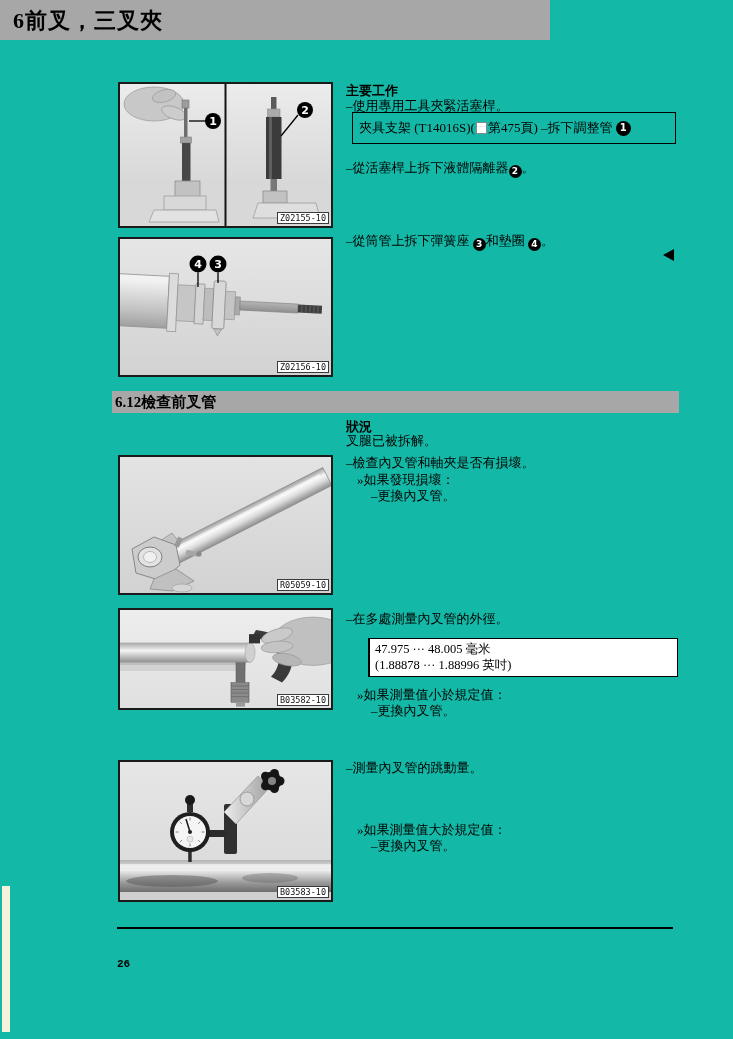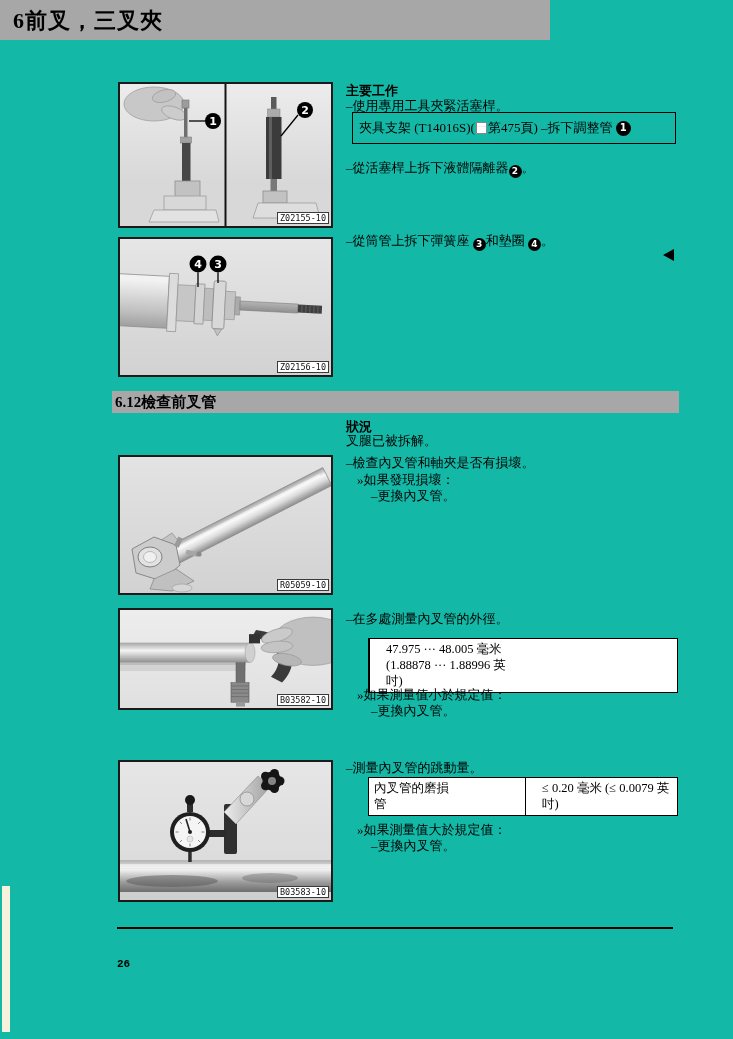--- a/index.html
+++ b/index.html
@@ -15,21 +15,21 @@
       background:#000;color:#fff;font-family:"DejaVu Sans",sans-serif;font-size:9px;font-weight:bold;
       vertical-align:-2px;line-height:1;}
   .cb-lg{width:15px;height:15px;font-size:10px;vertical-align:-3px;}
   .toolbox{position:absolute;left:352px;top:112px;width:324px;height:32px;border:1.2px solid #000;
            display:flex;align-items:center;padding-left:6px;box-sizing:border-box;font-size:13px;white-space:pre;}
   .reficon{display:inline-block;width:9px;height:10px;border:1px solid #888;margin:0 1px;vertical-align:-1px;
            background:linear-gradient(#fff 30%,#bbb 32%,#fff 36%,#fff 55%,#bbb 57%,#fff 61%);}
   .spec{position:absolute;left:368px;width:310px;display:grid;grid-template-columns:156px 1fr;
         border:1.5px solid #000;font-size:12.5px;line-height:16px;background:#fff;box-sizing:border-box;}
   .spec .c{padding:2px 5px 3px;}
-  .spec .v{border-left:1.5px solid #000;padding-left:16px;}
+  .spec .v{border-left:1.5px solid #000;}
   .fig{position:absolute;left:118px;width:215px;border:2px solid #1a1a1a;box-sizing:border-box;background:#ddd;}
   .fig svg{display:block;width:100%;height:100%;}
   .flabel{position:absolute;right:2px;bottom:2px;background:#fff;border:1px solid #3a3a3a;
           font-family:"DejaVu Sans Mono",monospace;font-size:8.5px;line-height:10px;padding:0 2px;color:#111;}
   .tri{position:absolute;left:663px;top:249px;width:0;height:0;
        border-top:6px solid transparent;border-bottom:6px solid transparent;border-right:11px solid #000;}
   .rule{position:absolute;left:117px;top:927px;width:556px;border-top:2px solid #000;}
   .pnum{position:absolute;left:117px;top:958px;font-family:Liberation Mono, monospace;font-size:11px;font-weight:bold;}
   .strip{position:absolute;left:2px;top:886px;width:8px;height:146px;background:#f7f2dc;}
 </style>
@@ -245,29 +245,20 @@
         <ellipse cx="157" cy="36" rx="17" ry="8.5" transform="rotate(-28 157 36)" fill="#cacaca"></ellipse>
         <ellipse cx="157" cy="52" rx="16" ry="8" transform="rotate(-8 157 52)" fill="#c4c4c4"></ellipse>
         <ellipse cx="167" cy="70" rx="15" ry="8" transform="rotate(18 167 70)" fill="#b6b6b6"></ellipse>
       </g>
     </svg>
     <div class="flabel">B03582-10</div>
   </div>
 
   <div class="t" style="left:346px;top:760px;">–測量內叉管的跳動量。</div>
 
-  <div class="spec" style="top:777px;">
-    <div class="c">
-      <div>內叉管的磨損</div>
-      <div>管</div>
-    </div>
-    <div class="c v">
-      <div>≤ 0.20 毫米 (≤ 0.0079 英吋)</div>
-    </div>
-  </div>
 
   <div class="t" style="left:357px;top:822px;">»如果測量值大於規定值：</div>
   <div class="t" style="left:371px;top:838px;">–更換內叉管。</div>
 
   <div class="fig" style="top:760px;height:142px;">
     <svg viewBox="0 0 211 138" preserveAspectRatio="none">
       <defs>
         <linearGradient id="f5bg" x1="0" y1="0" x2="0" y2="1">
           <stop offset="0" stop-color="#e6e6e6"></stop>
             <stop offset="1" stop-color="#d8d8d8"></stop>

